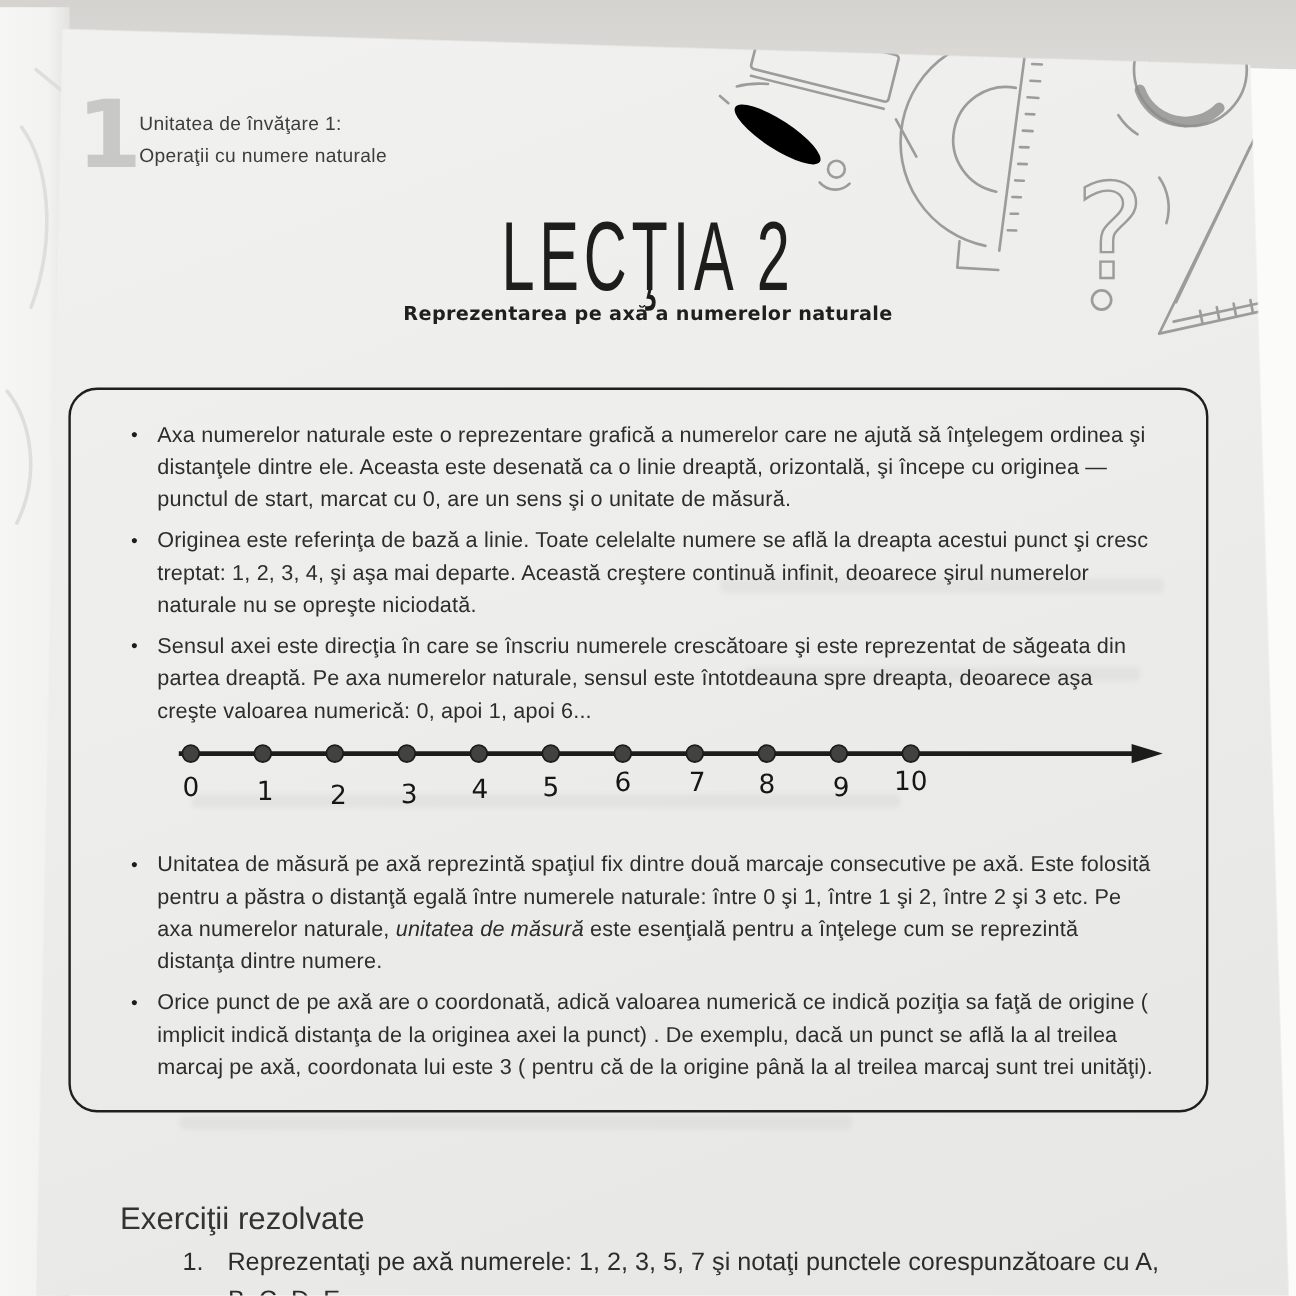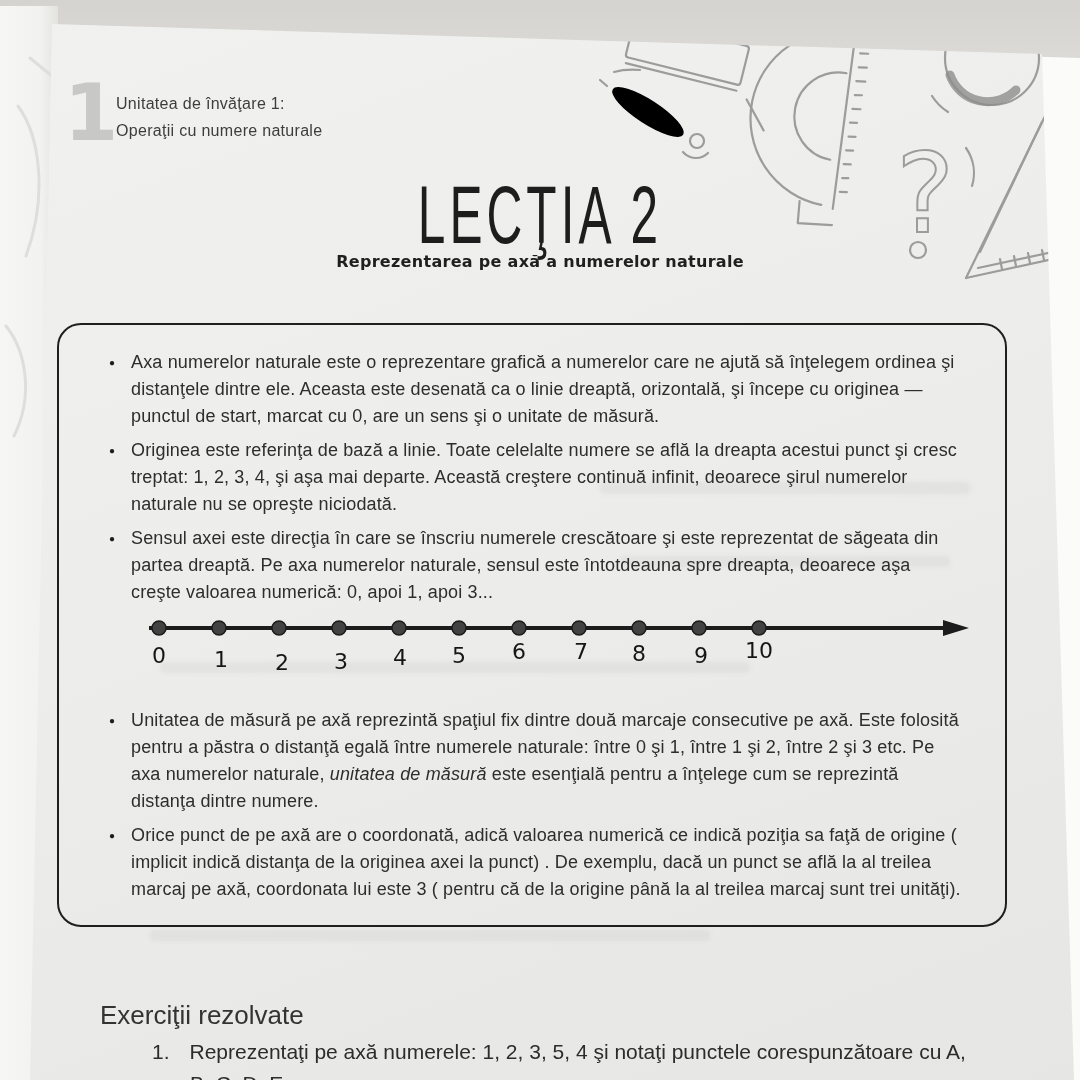--- a/index.html
+++ b/index.html
@@ -153,21 +153,21 @@
   <div class="lesson-subtitle">Reprezentarea pe axă a numerelor naturale</div>
 
   <div class="info-box">
     <div class="bullet">
       <p>Axa numerelor naturale este o reprezentare grafică a numerelor care ne ajută să înţelegem ordinea şi distanţele dintre ele. Aceasta este desenată ca o linie dreaptă, orizontală, şi începe cu originea — punctul de start, marcat cu 0, are un sens şi o unitate de măsură.</p>
     </div>
     <div class="bullet">
       <p>Originea este referinţa de bază a linie. Toate celelalte numere se află la dreapta acestui punct şi cresc treptat: 1, 2, 3, 4, şi aşa mai departe. Această creştere continuă infinit, deoarece şirul numerelor naturale nu se opreşte niciodată.</p>
     </div>
     <div class="bullet">
-      <p>Sensul axei este direcţia în care se înscriu numerele crescătoare şi este reprezentat de săgeata din partea dreaptă. Pe axa numerelor naturale, sensul este întotdeauna spre dreapta, deoarece aşa creşte valoarea numerică: 0, apoi 1, apoi 3...</p>
+      <p>Sensul axei este direcţia în care se înscriu numerele crescătoare şi este reprezentat de săgeata din partea dreaptă. Pe axa numerelor naturale, sensul este întotdeauna spre dreapta, deoarece aşa creşte valoarea numerică: 0, apoi 1, apoi 6...</p>
     </div>
 
     <div class="number-line-wrap">
       <svg width="840" height="66" viewBox="0 0 840 66" id="numberline-svg">
         <line class="nl-line" x1="2" y1="15" x2="806" y2="15"></line>
         <path class="nl-arrow" d="M822,15 L796,7 L796,23 Z"></path>
       <circle cx="12" cy="15" r="7" class="nl-dot"></circle>
           <text x="12" y="50" class="nl-label">0</text>
           <circle cx="72" cy="15" r="7" class="nl-dot"></circle>
           <text x="74" y="54" class="nl-label">1</text>
@@ -196,17 +196,17 @@
       <p><span>Unitatea de măsură pe axă reprezintă spaţiul fix dintre două marcaje consecutive pe axă. Este folosită pentru a păstra o distanţă egală între numerele naturale: între 0 şi 1, între 1 şi 2, între 2 şi 3 etc. Pe axa numerelor naturale, </span><i>unitatea de măsură</i><span> este esenţială pentru a înţelege cum se reprezintă distanţa dintre numere.</span></p>
     </div>
     <div class="bullet">
       <p>Orice punct de pe axă are o coordonată, adică valoarea numerică ce indică poziţia sa faţă de origine ( implicit indică distanţa de la originea axei la punct) . De exemplu, dacă un punct se află la al treilea marcaj pe axă, coordonata lui este 3 ( pentru că de la origine până la al treilea marcaj sunt trei unităţi).</p>
     </div>
   </div>
 
   <div class="exercises-heading">Exerciţii rezolvate</div>
   <div class="ex-item">
     <span>1.</span>
-    <span>Reprezentaţi pe axă numerele: 1, 2, 3, 5, 4 şi notaţi punctele corespunzătoare cu A,</span>
+    <span>Reprezentaţi pe axă numerele: 1, 2, 3, 5, 7 şi notaţi punctele corespunzătoare cu A,</span>
   </div>
   <div class="ex-item-cropped">B, C, D, E</div>
 
 </div>
 
 </body></html>

